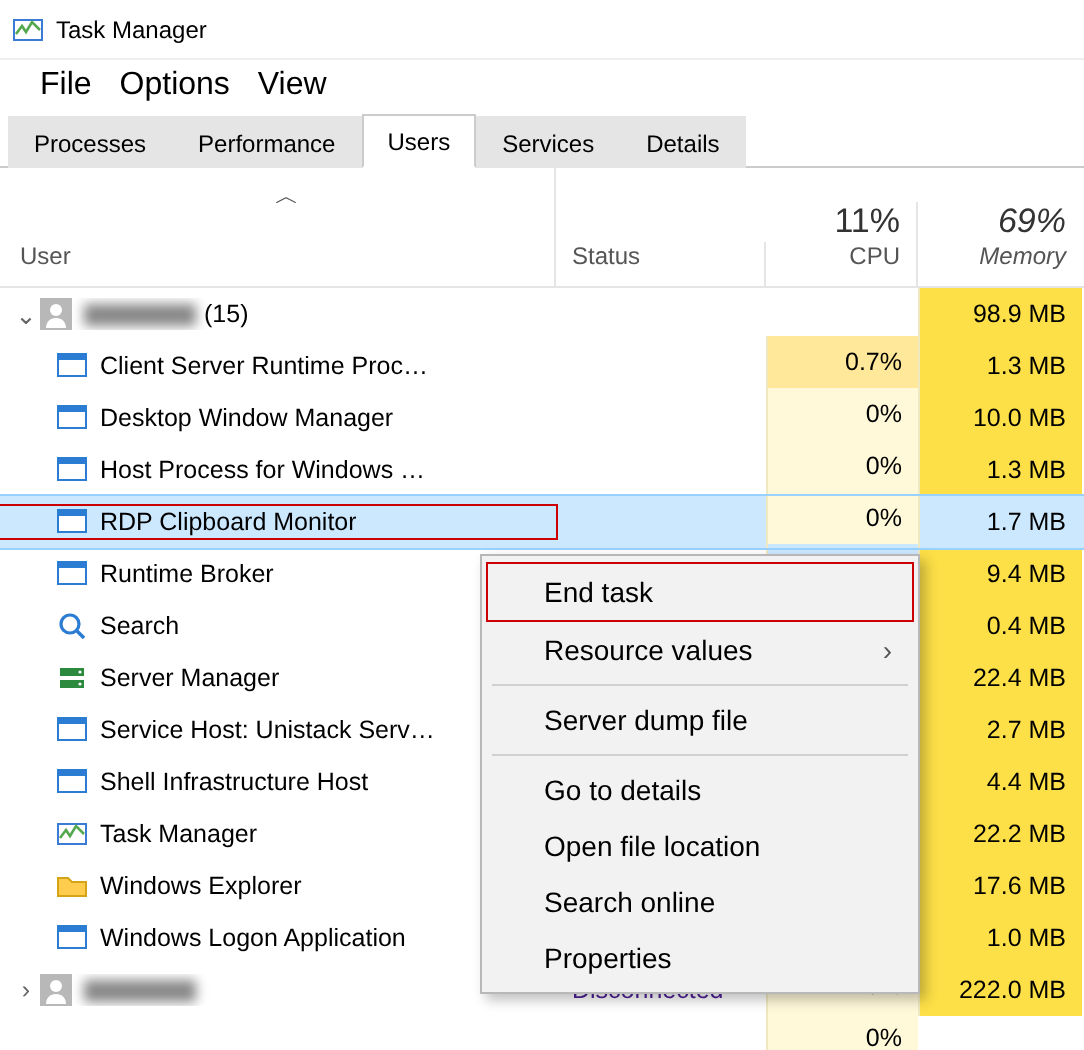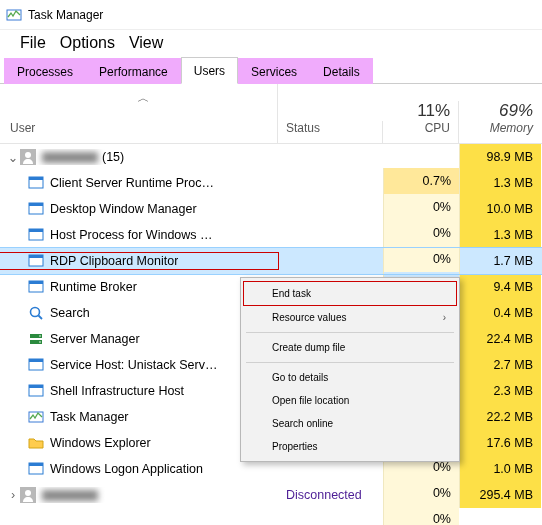--- a/index.html
+++ b/index.html
@@ -35,21 +35,21 @@
     padding: 0 4px;
     align-items: flex-end;
   }
   .tab {
     padding: 6px 12px 5px;
     font-size: 12px;
     border: 1px solid transparent;
     border-bottom: none;
     position: relative;
     top: 1px;
-    background: #f0abfc;
+    background: #e5e5e5;
     cursor: default;
   }
   .tab.selected {
     border-color: #ccc;
     border-bottom: 1px solid #fff;
     background: #fff;
   }
   .headers {
     display: flex;
     border-bottom: 1px solid #e5e5e5;
@@ -148,21 +148,21 @@
   }
   .context-menu {
     position: absolute;
     left: 240px;
     top: 277px;
     width: 220px;
     background: #f2f2f2;
     border: 1px solid #b8b8b8;
     box-shadow: 3px 3px 6px rgba(0,0,0,0.25);
     padding: 3px;
-    font-size: 10px;
+    font-size: 14px;
   }
   .context-menu .item {
     padding: 6px 20px 6px 28px;
     position: relative;
   }
   .context-menu .item.redbox { outline: 1px solid #c00; margin: 1px 0; }
   .context-menu .sep {
     border-top: 1px solid #d0d0d0;
     margin: 3px 2px;
   }
@@ -361,21 +361,21 @@
           <span class="pic">
             <svg viewBox="0 0 16 16">
               <rect x="1" y="2" width="14" height="11" fill="#fff" stroke="#2b7cd3"></rect>
               <rect x="1" y="2" width="14" height="3" fill="#2b7cd3"></rect>
             </svg>
           </span>
           <span class="lbl">Shell Infrastructure Host</span>
         </div>
         <div class="c-status"></div>
         <div class="c-cpu">0%</div>
-        <div class="c-mem">2.3 MB</div>
+        <div class="c-mem">4.4 MB</div>
       </div>
       <div class="row">
         <div class="c-name indent1">
           <span class="pic">
             <svg viewBox="0 0 16 16">
               <rect x="1" y="3" width="14" height="10" fill="#fff" stroke="#3a7bd5"></rect>
               <polyline points="2,10 5,6 7,9 10,4 14,8" fill="none" stroke="#55a84f" stroke-width="1.3"></polyline>
             </svg>
           </span>
           <span class="lbl">Task Manager</span>
@@ -420,30 +420,30 @@
         <svg viewBox="0 0 16 16">
             <rect width="16" height="16" fill="#b8b8b8"></rect>
             <circle cx="8" cy="6" r="3" fill="#fff"></circle>
             <path d="M3,15c0-3 2-5 5-5s5,2 5,5" fill="#fff"></path>
           </svg>
       </span>
       <span class="user-blur"></span>
     </div>
     <div class="c-status">Disconnected</div>
     <div class="c-cpu">0%</div>
-    <div class="c-mem">295.4 MB</div>
+    <div class="c-mem">222.0 MB</div>
   </div>
 </div>
 
 <div class="context-menu">
   <div class="item redbox">End task</div>
   <div class="item">
     <span>Resource values</span>
     <span class="submenu-arrow">›</span>
   </div>
   <div class="sep"></div>
-  <div class="item">Create dump file</div>
+  <div class="item">Server dump file</div>
   <div class="sep"></div>
   <div class="item">Go to details</div>
   <div class="item">Open file location</div>
   <div class="item">Search online</div>
   <div class="item">Properties</div>
 </div>
 
 </body></html>

